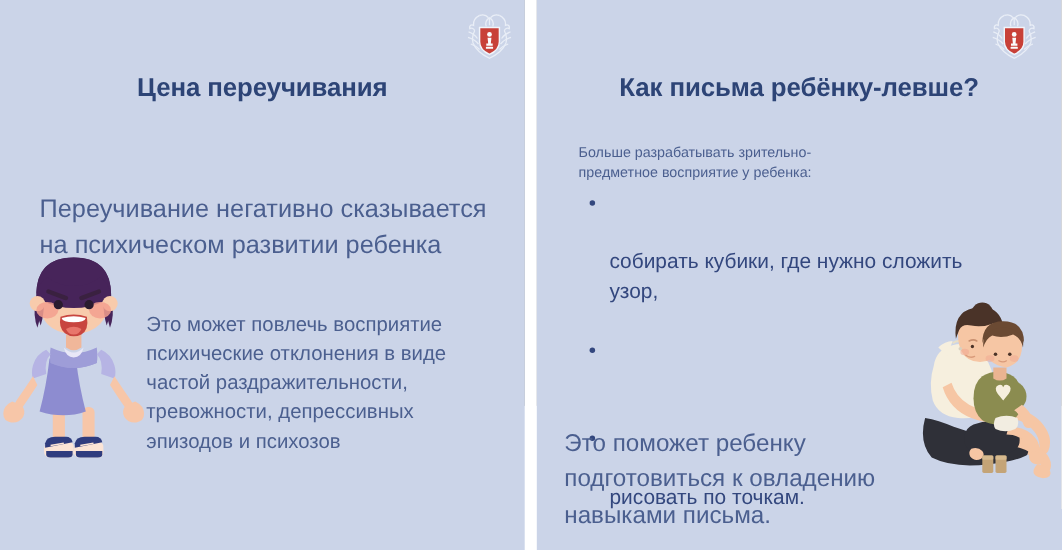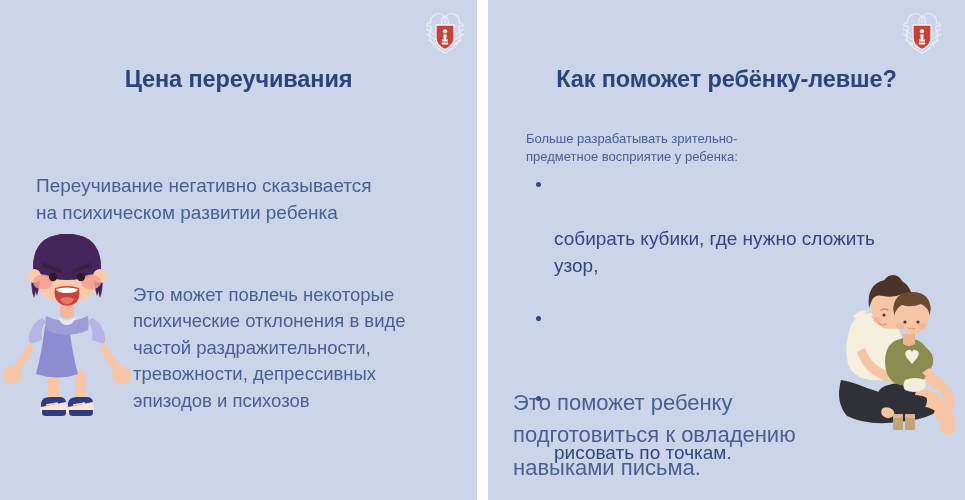--- a/index.html
+++ b/index.html
@@ -63,21 +63,21 @@
     position: absolute;
     color: #4b5f8f;
     line-height: 1.42;
     white-space: pre-line;
   }
 
   .para-left-1 {
     left: 36px;
     top: 125px;
     width: 420px;
-    font-size: 19px;
+    font-size: 23px;
     margin-top: 48px;
   }
   .para-left-2 {
     left: 133px;
     top: 263px;
     width: 330px;
     font-size: 18.5px;
     line-height: 1.44;
   }
 
@@ -176,21 +176,21 @@
           <rect x="18.7" y="33.6" width="6.6" height="1.8" rx="0.6"></rect>
         </g>
       </svg>
     </div>
 
     <h1 class="slide-title title-left">Цена переучивания</h1>
 
     <p class="para para-left-1">Переучивание негативно сказывается
 на психическом развитии ребенка</p>
 
-    <p class="para para-left-2">Это может повлечь некоторые
+    <p class="para para-left-2">Это может повлечь восприятие
 психические отклонения в виде
 частой раздражительности,
 тревожности, депрессивных
 эпизодов и психозов</p>
 
     <div class="illus illus-girl">
       <svg viewBox="0 0 130 200" width="130" height="200" aria-hidden="true">
 
         <rect x="46" y="140" width="11" height="36" rx="5" fill="#f7c6a8"></rect>
         <rect x="73" y="140" width="11" height="36" rx="5" fill="#f7c6a8"></rect>
@@ -272,21 +272,21 @@
         </g>
         <path d="M22 16 L31 16 L31 29 C31 34.5 26.5 38.5 22 40.5 C17.5 38.5 13 34.5 13 29 L13 16 Z" fill="#c8342a" stroke="#f4f7fc" stroke-width="1.3"></path>
         <g fill="#ffffff">
           <circle cx="22" cy="22.3" r="2.15"></circle>
           <path d="M20.25 25.4 L23.75 25.4 L23.2 30.6 L24.9 30.6 L24.9 32.5 L19.1 32.5 L19.1 30.6 L20.8 30.6 Z"></path>
           <rect x="18.7" y="33.6" width="6.6" height="1.8" rx="0.6"></rect>
         </g>
       </svg>
     </div>
 
-    <h1 class="slide-title title-right">Как поможет ребёнку-левше?</h1>
+    <h1 class="slide-title title-right">Как письма ребёнку-левше?</h1>
 
     <p class="para para-right-intro" style="left:38px;">Больше разрабатывать зрительно-
 предметное восприятие у ребенка:</p>
 
     <ul class="bullet-list" style="left:45px;">
       <li class="bullet-item">
         <span class="bullet-dot"></span>
         <span>собирать кубики, где нужно сложить
 узор,</span>
       </li>

